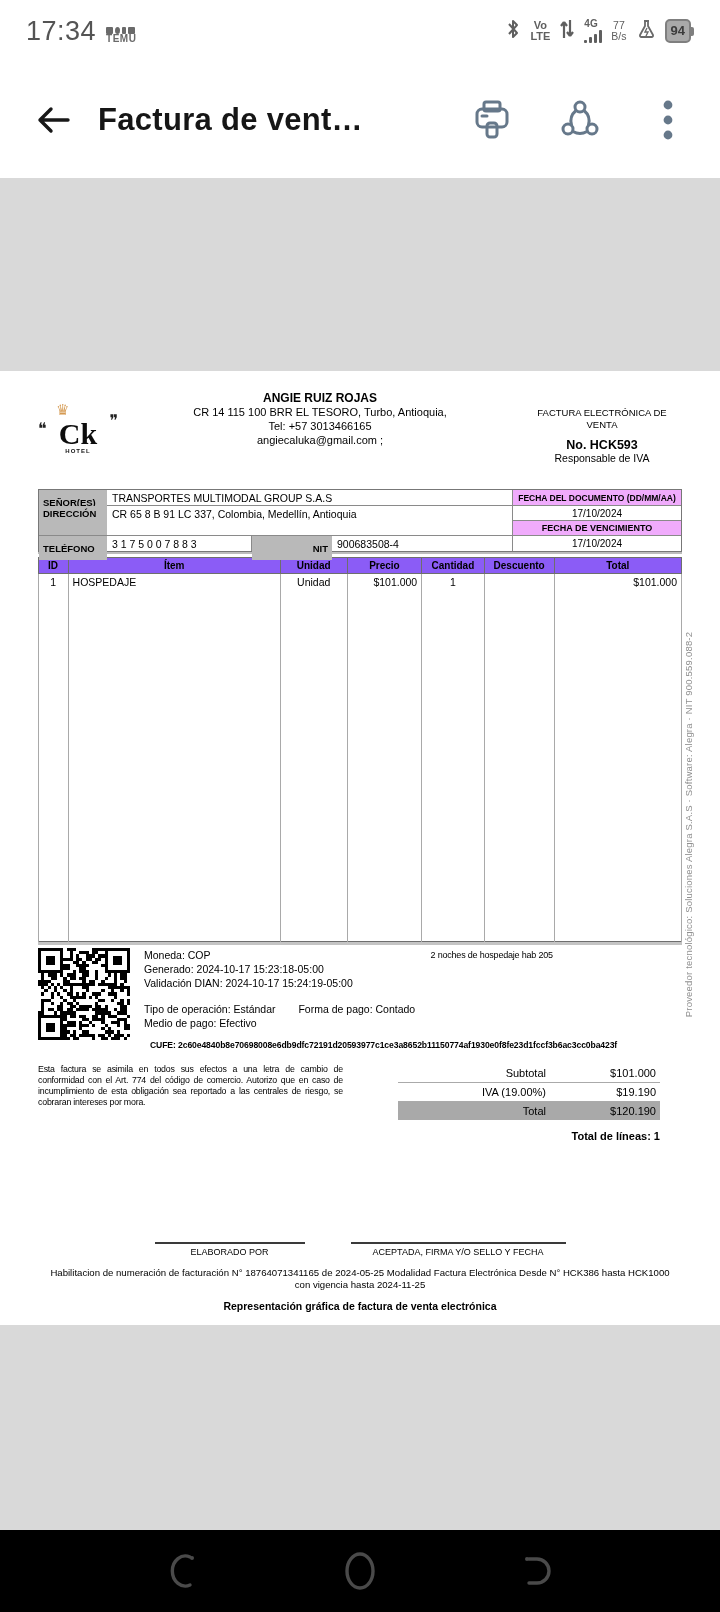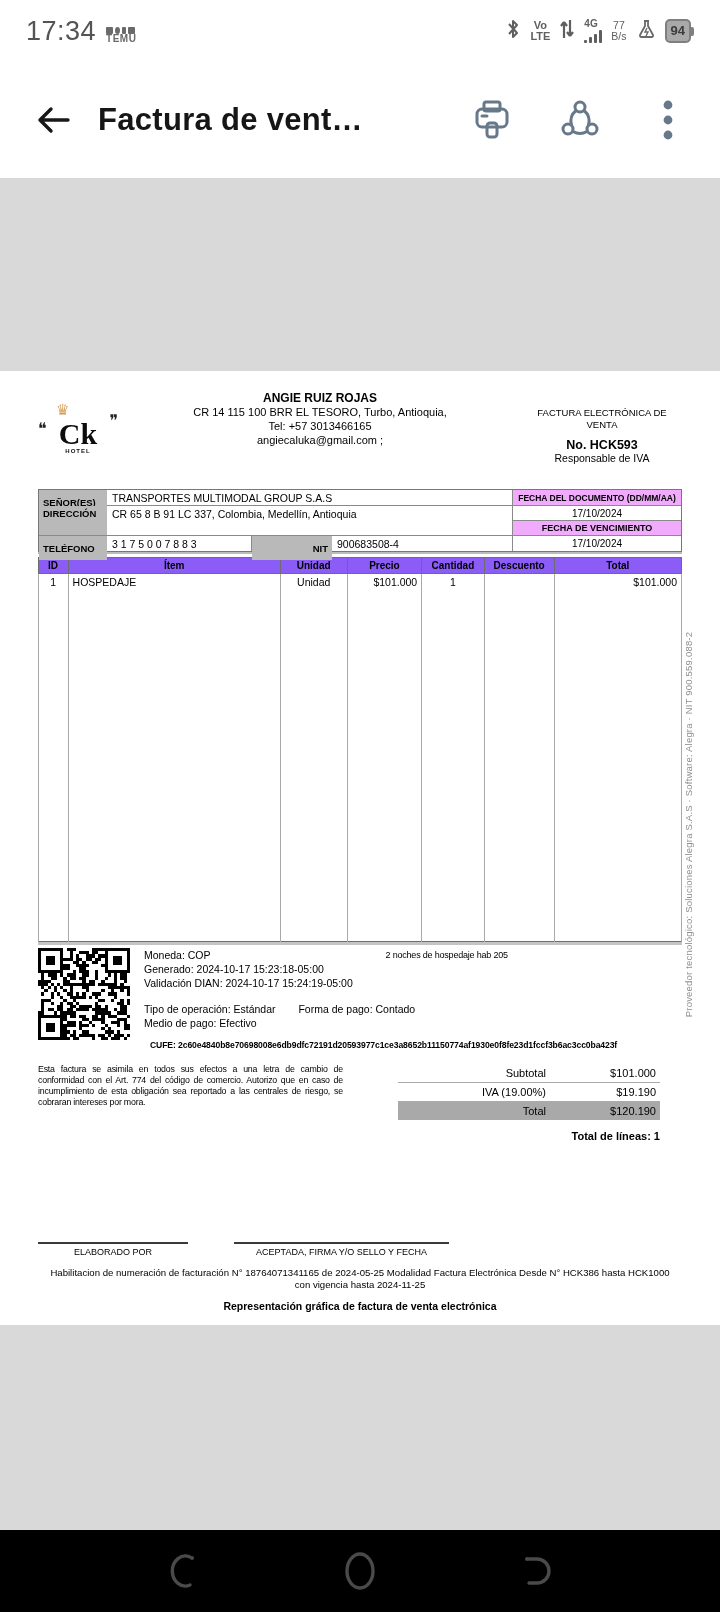--- a/index.html
+++ b/index.html
@@ -72,38 +72,38 @@
   table.items tr.data td{padding-top:2px;}
   table.items tr.filler td{height:350px;}
   table.items{border:1px solid #6e6e6e;}
   .ta-c{text-align:center;}.ta-r{text-align:right;}
 
   
   .qr-row{display:flex;margin-top:6px;}
   .qr-box{width:92px;height:92px;flex:0 0 92px;}
   .qr-box svg{display:block;}
   .meta-block{margin-left:14px;font-size:10.5px;line-height:14px;flex:1;}
-  .meta-row1{display:flex;}
+  .meta-row1{display:flex;gap:45px;}
   .meta-note{margin-left:175px;font-size:9px;letter-spacing:-.2px;}
   .meta-gap{height:12px;}
   .tipo-row span{margin-right:20px;}
   .cufe-line{margin-left:112px;font-size:8.6px;font-weight:bold;letter-spacing:-.1px;}
 
   
   .legal-totals{display:flex;margin-top:14px;}
   .legal{width:305px;font-size:8.8px;line-height:11px;text-align:justify;letter-spacing:-.2px;}
   .totals{margin-left:auto;margin-right:22px;width:262px;font-size:11px;}
   .tot-row{display:flex;height:18px;align-items:center;border-bottom:1px solid #aaa;}
   .tot-row.total{background:#a9a9a9;border-bottom:none;font-weight:normal;}
   .tot-lbl{flex:1;text-align:right;padding-right:14px;}
   .tot-val{width:96px;text-align:right;padding-right:4px;}
   .tot-lines{text-align:right;font-weight:bold;font-size:11px;margin-top:10px;margin-right:22px;}
 
   
-  .sig-row{display:flex;justify-content:flex-start;gap:46px;margin-top:100px;}
+  .sig-row{display:flex;justify-content:center;gap:46px;margin-top:100px;}
   .sig{border-top:2px solid #3a3a3a;text-align:center;font-size:9px;padding-top:3px;}
   .sig.s1{width:150px;}
   .sig.s2{width:215px;}
   .habil{margin-top:10px;text-align:center;font-size:9.6px;line-height:12px;padding:0 4px;}
   .repr{margin-top:9px;text-align:center;font-size:10.5px;font-weight:bold;}
 
   
   .side-text{position:absolute;width:430px;left:473px;top:448px;transform:rotate(-90deg);font-size:9.5px;color:#8f8f8f;text-align:center;letter-spacing:.2px;}
 
   

